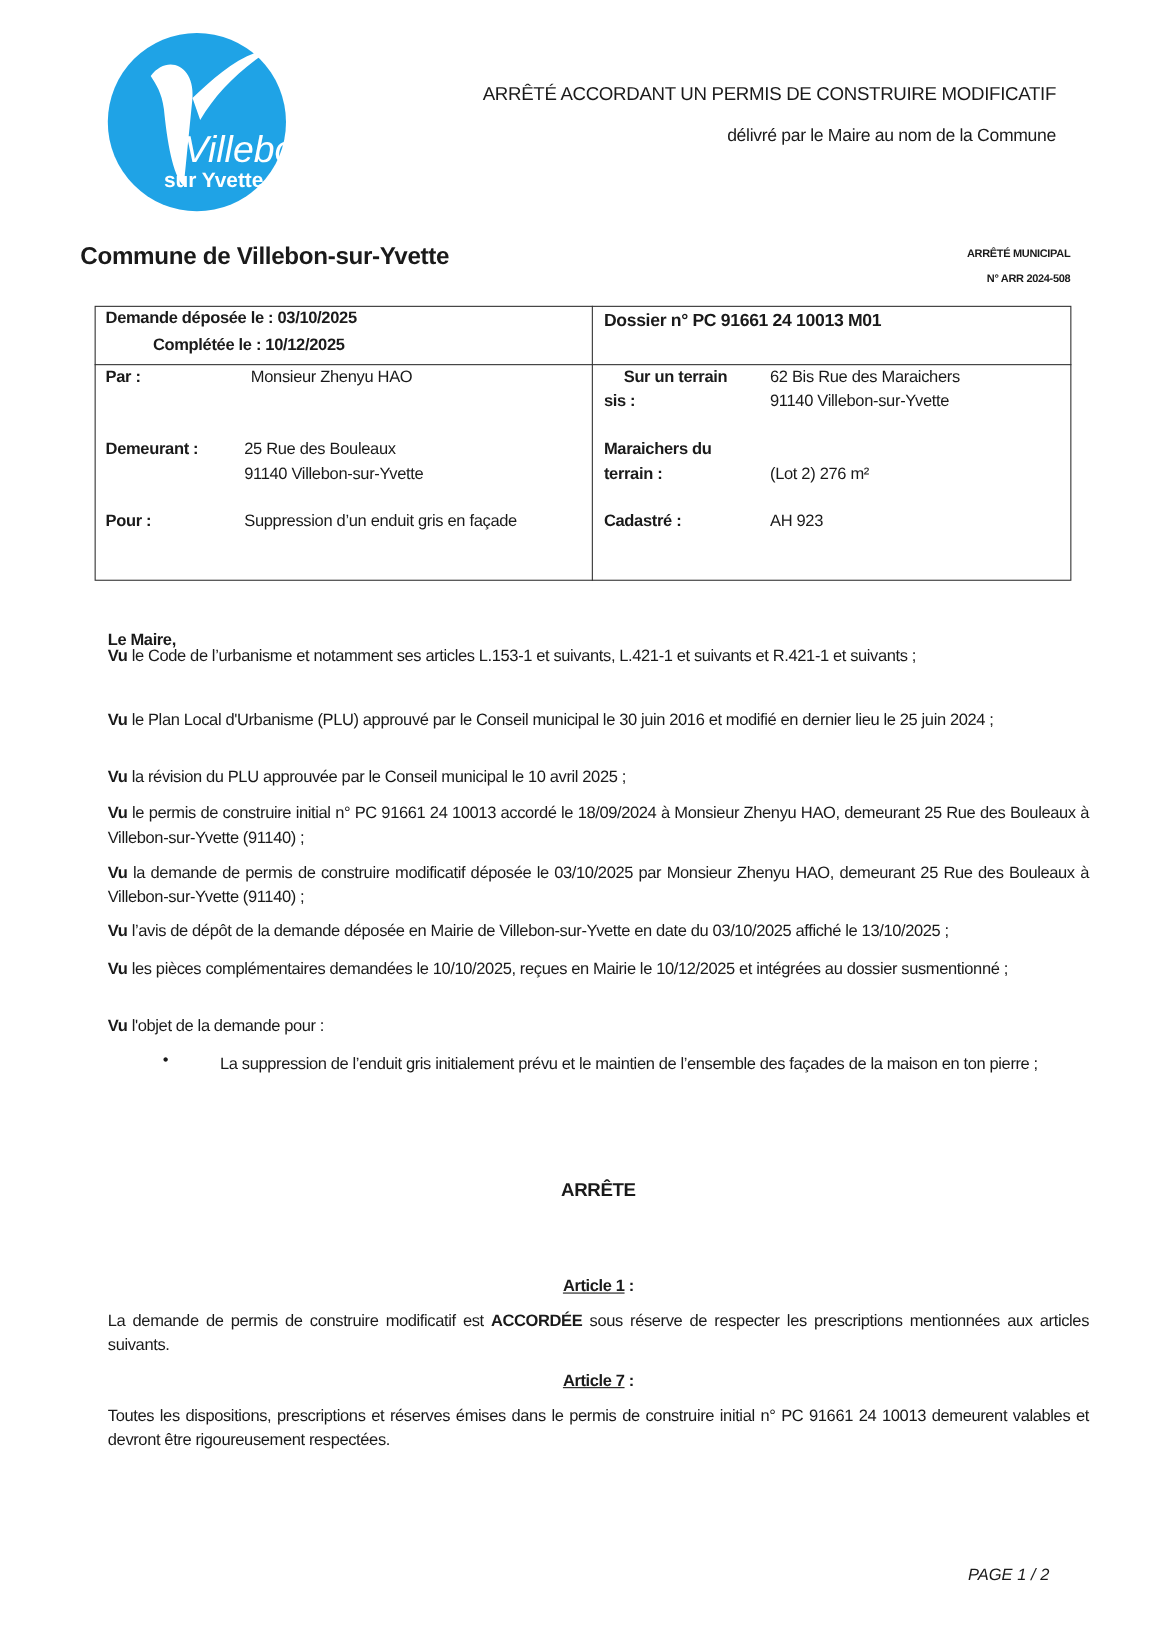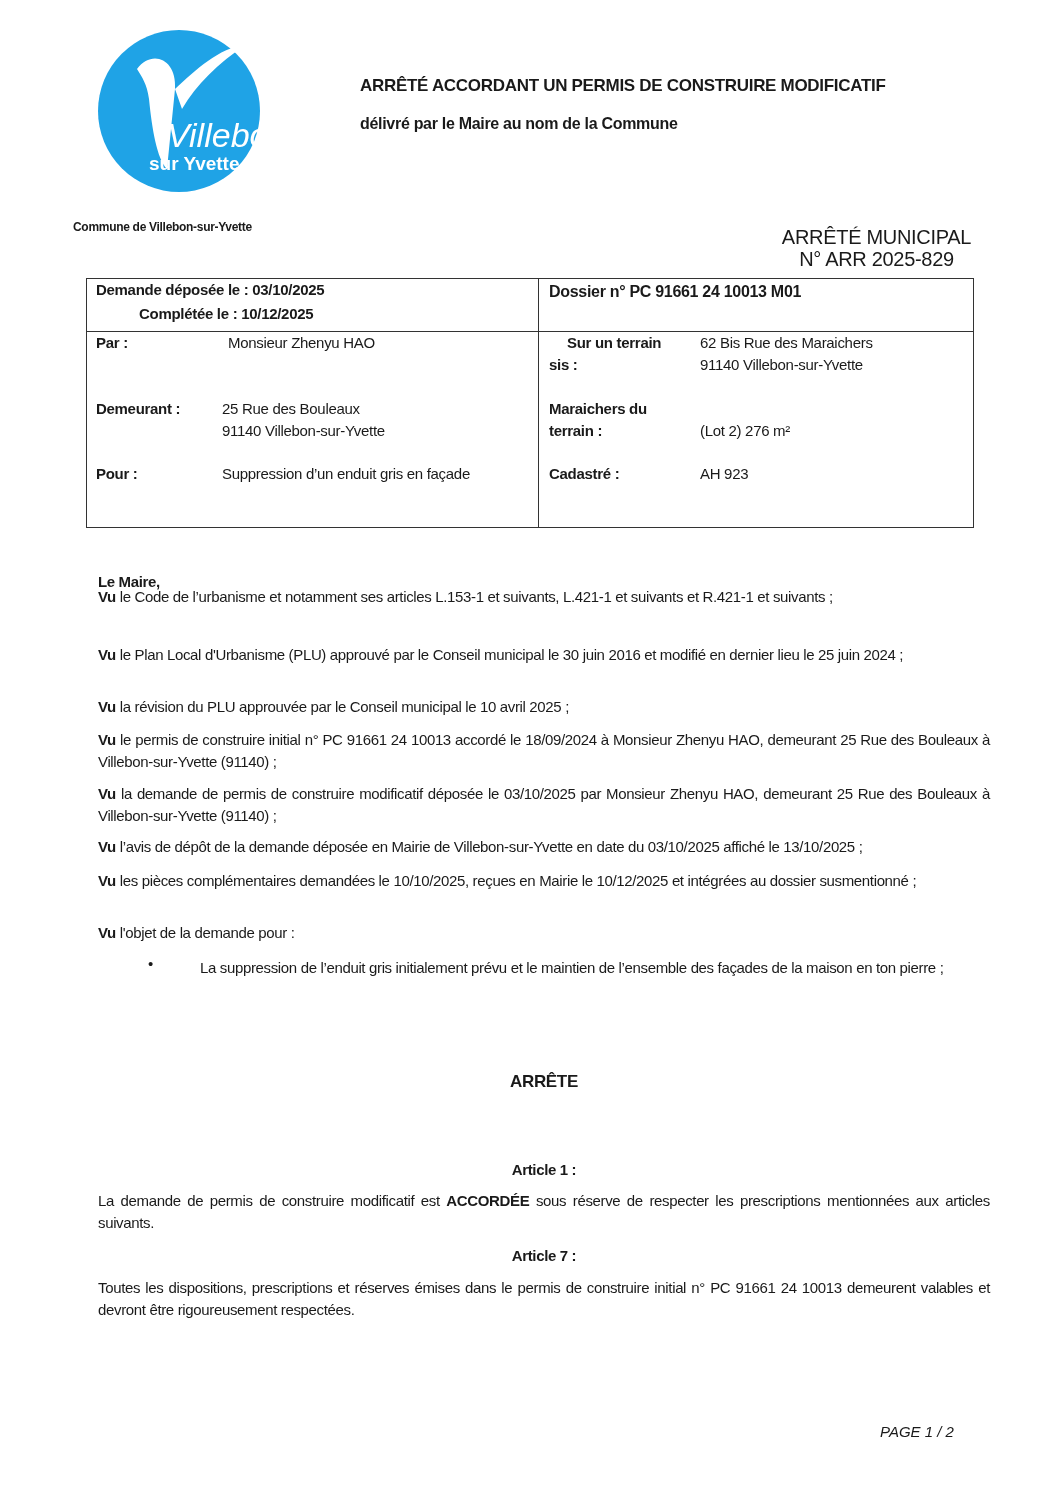--- a/index.html
+++ b/index.html
@@ -1,51 +1,51 @@
 <!DOCTYPE html>
 <html><head>
 <meta charset="utf-8">
 <style>
   html, body { margin: 0; padding: 0; background: #ffffff; }
   body { width: 1058px; height: 1496px; position: relative; overflow: hidden;
          font-family: "Liberation Sans Narrow", "Liberation Sans", sans-serif; color: #1a1a1a; }
   .abs { position: absolute; }
   .logo { left: 97px; top: 29px; width: 164px; height: 164px; }
-  .title { left: 360px; width: 620px; text-align: left; font-weight: bold; font-size: 17px; letter-spacing: -0.3px; }
-  .commune { left: 73px; top: 220px; font-size: 12px; font-weight: bold; letter-spacing: -0.3px; }
-  .arrete-mun { left: 780px; width: 193px; text-align: center; font-weight: normal; font-size: 20px; letter-spacing: -0.3px; }
+  .title { left: 340px; width: 620px; text-align: right; font-weight: normal; font-size: 17px; letter-spacing: -0.3px; }
+  .commune { left: 73px; top: 220px; font-size: 22px; font-weight: bold; letter-spacing: -0.3px; }
+  .arrete-mun { left: 780px; width: 193px; text-align: right; font-weight: bold; font-size: 10px; letter-spacing: -0.3px; }
   .box { left: 86px; top: 278px; width: 888px; height: 250px; border: 1.4px solid #333; box-sizing: border-box; }
   .vline { left: 538px; top: 278px; width: 1.4px; height: 250px; background: #333; }
   .hline { left: 86px; top: 331px; width: 888px; height: 1.4px; background: #333; }
   .t { font-size: 15px; letter-spacing: -0.3px; }
   .b { font-weight: bold; }
   .body-text { left: 98px; width: 892px; font-size: 15px; line-height: 22px; letter-spacing: -0.35px; text-align: justify; }
   .center { text-align: center; }
-  .u { }
+  .u { text-decoration: underline; }
   .page-num { left: 880px; top: 1423px; font-family: "Liberation Sans", sans-serif; font-size: 15px; font-style: italic; }
 </style>
 </head>
 <body>
 
 <div class="abs logo">
   <svg width="164" height="164" viewBox="0 0 164 164">
     <circle cx="82" cy="82" r="81" fill="#1fa3e6"></circle>
     <path d="M40 40 C55 20, 80 30, 78 60 L70 140 C60 130, 55 100, 52 70 C50 55, 45 48, 40 40 Z" fill="#ffffff"></path>
     <path d="M78 60 C100 40, 120 20, 150 15 C120 35, 100 55, 85 80 Z" fill="#ffffff"></path>
     <text x="70" y="118" fill="#ffffff" font-family="Liberation Sans, sans-serif" font-style="italic" font-size="34">Villebon</text>
     <text x="52" y="141" fill="#ffffff" font-family="Liberation Sans, sans-serif" font-weight="bold" font-size="19">sur Yvette</text>
   </svg>
 </div>
 
 <div class="abs title" style="top:76px;">ARRÊTÉ ACCORDANT UN PERMIS DE CONSTRUIRE MODIFICATIF</div>
 <div class="abs title" style="top:115px; font-size:16px;">délivré par le Maire au nom de la Commune</div>
 
 <div class="abs commune">Commune de Villebon-sur-Yvette</div>
 <div class="abs arrete-mun" style="top:226px;">ARRÊTÉ MUNICIPAL</div>
-<div class="abs arrete-mun" style="top:248px;">N° ARR 2025-829</div>
+<div class="abs arrete-mun" style="top:248px;">N° ARR 2024-508</div>
 
 <div class="abs box"></div>
 <div class="abs vline"></div>
 <div class="abs hline"></div>
 
 <div class="abs t b" style="left:96px; top:281px;">Demande déposée le : 03/10/2025</div>
 <div class="abs t b" style="left:96px; top:305px;margin-left:43px;">Complétée le : 10/12/2025</div>
 <div class="abs t b" style="left:549px; top:283px; font-size:16px;">Dossier n° PC 91661 24 10013 M01</div>
 
 <div class="abs t b" style="left:96px; top:334px;">Par :</div>

